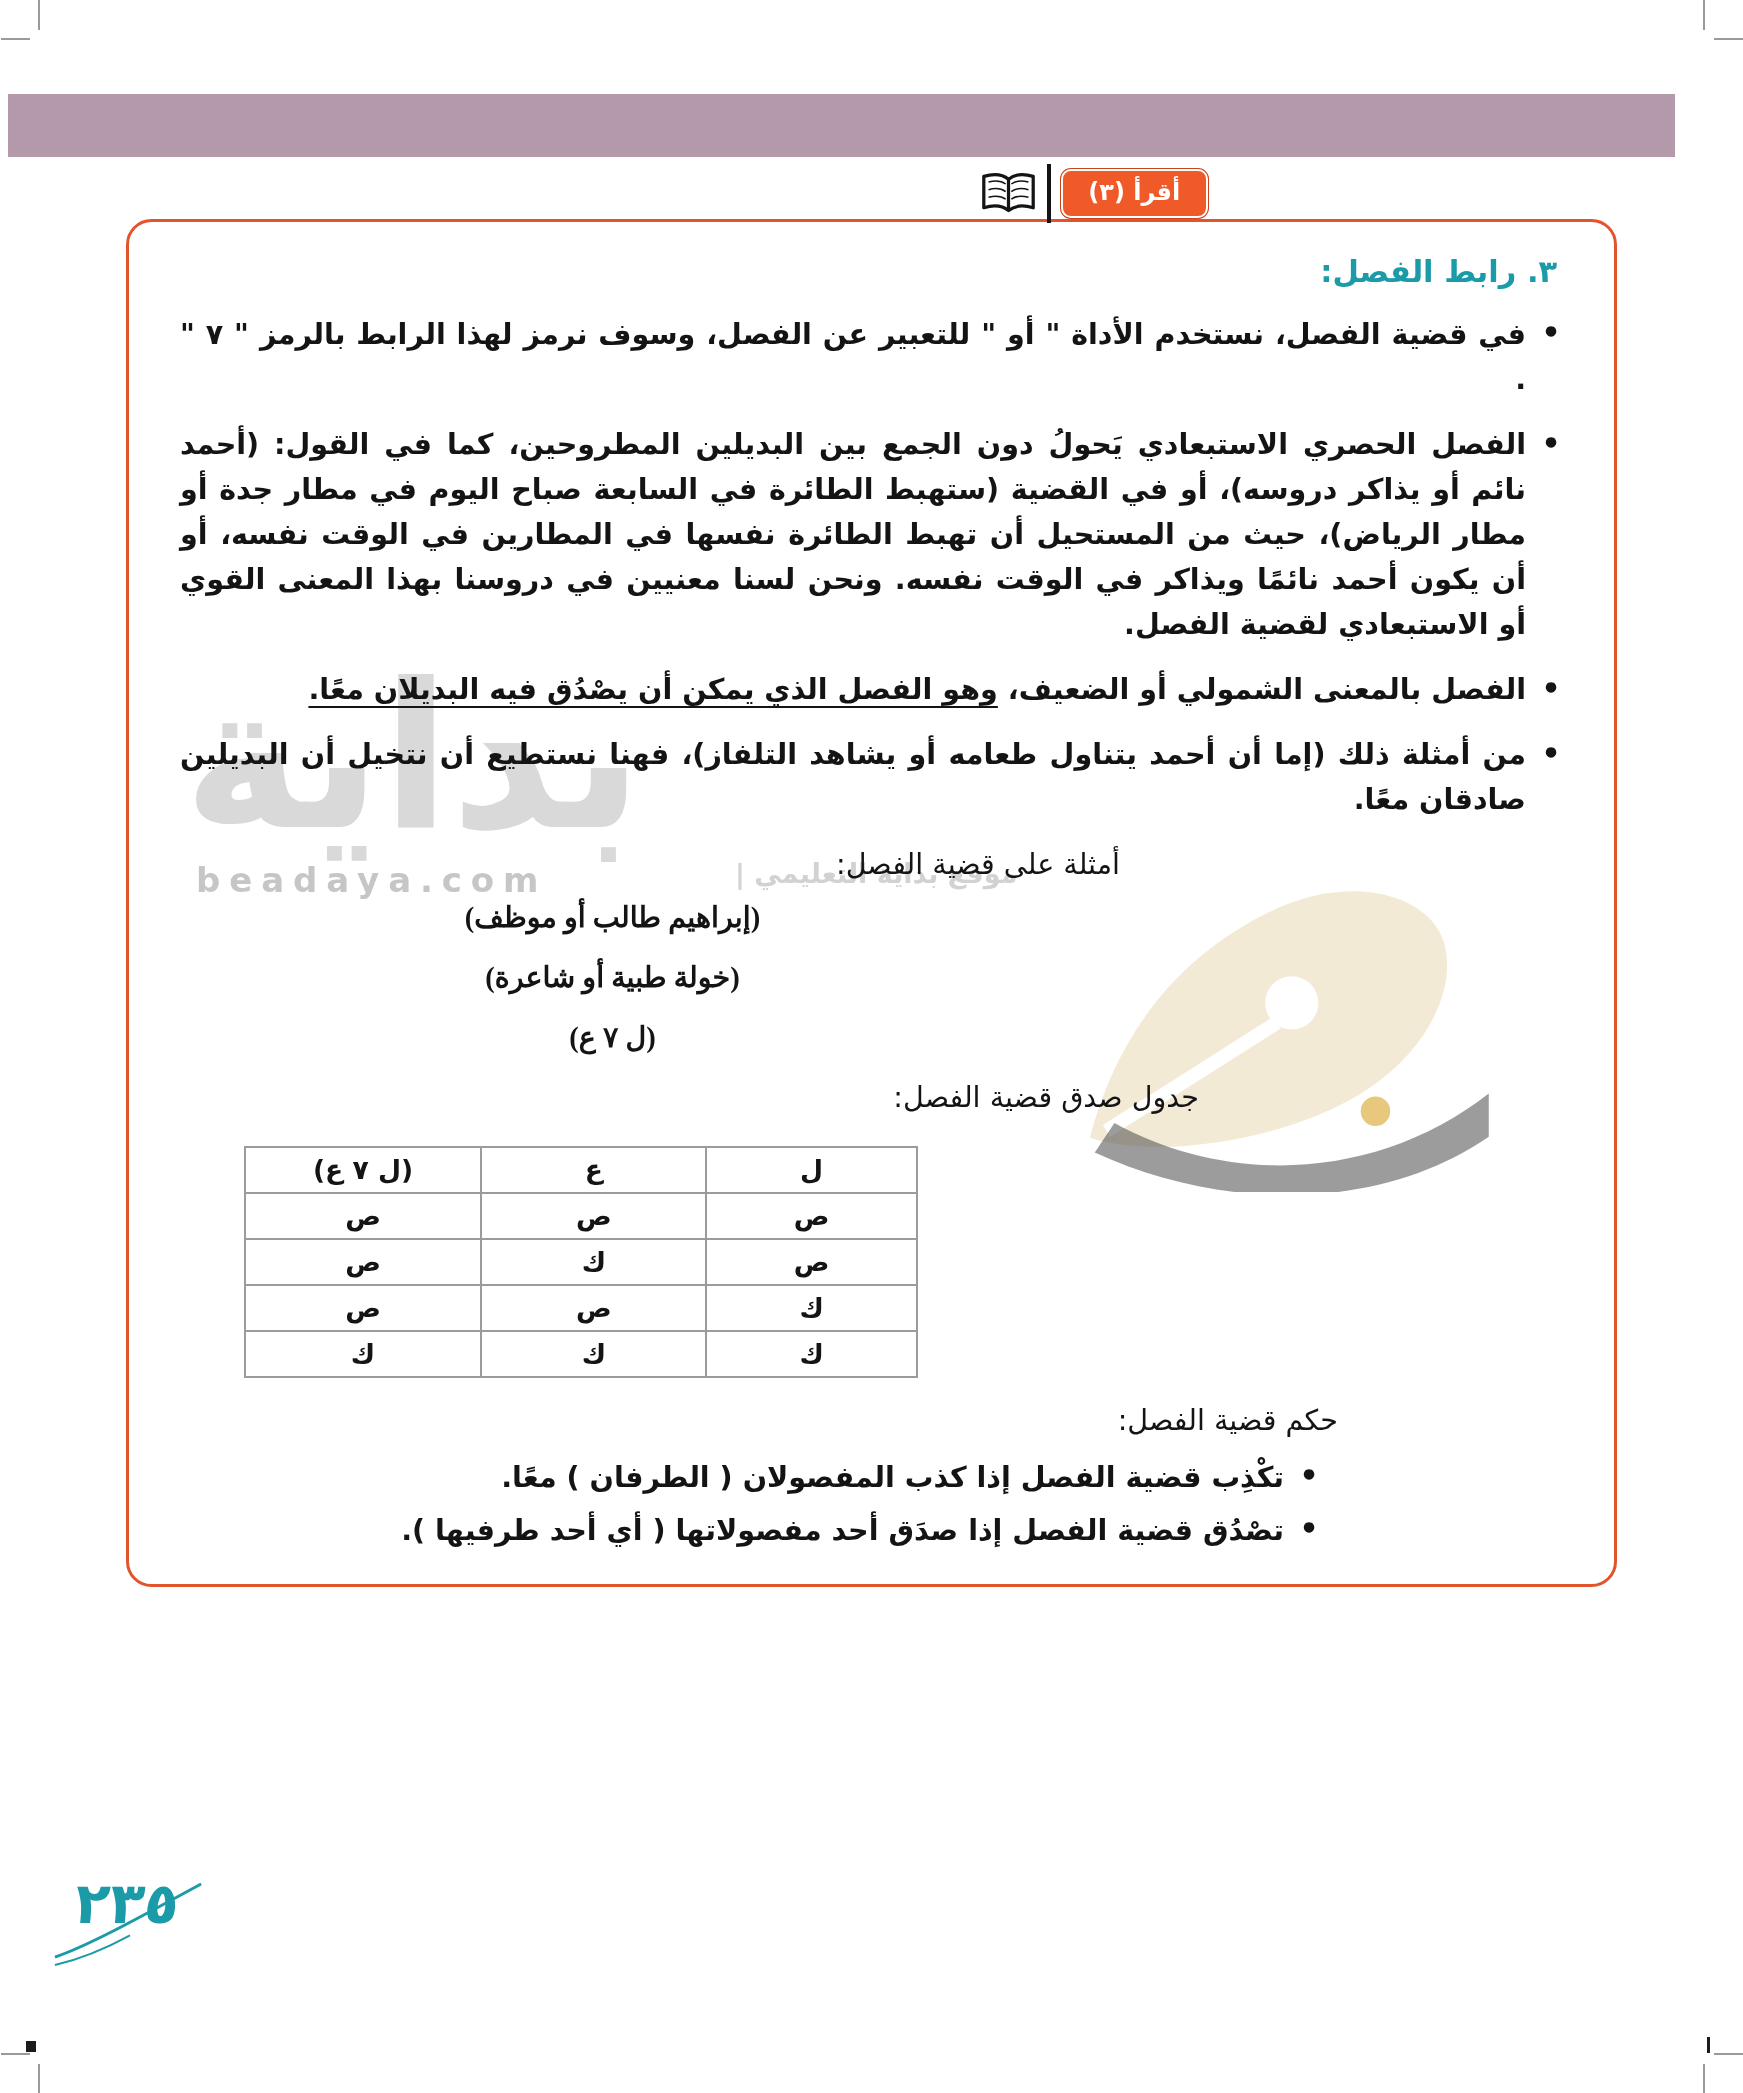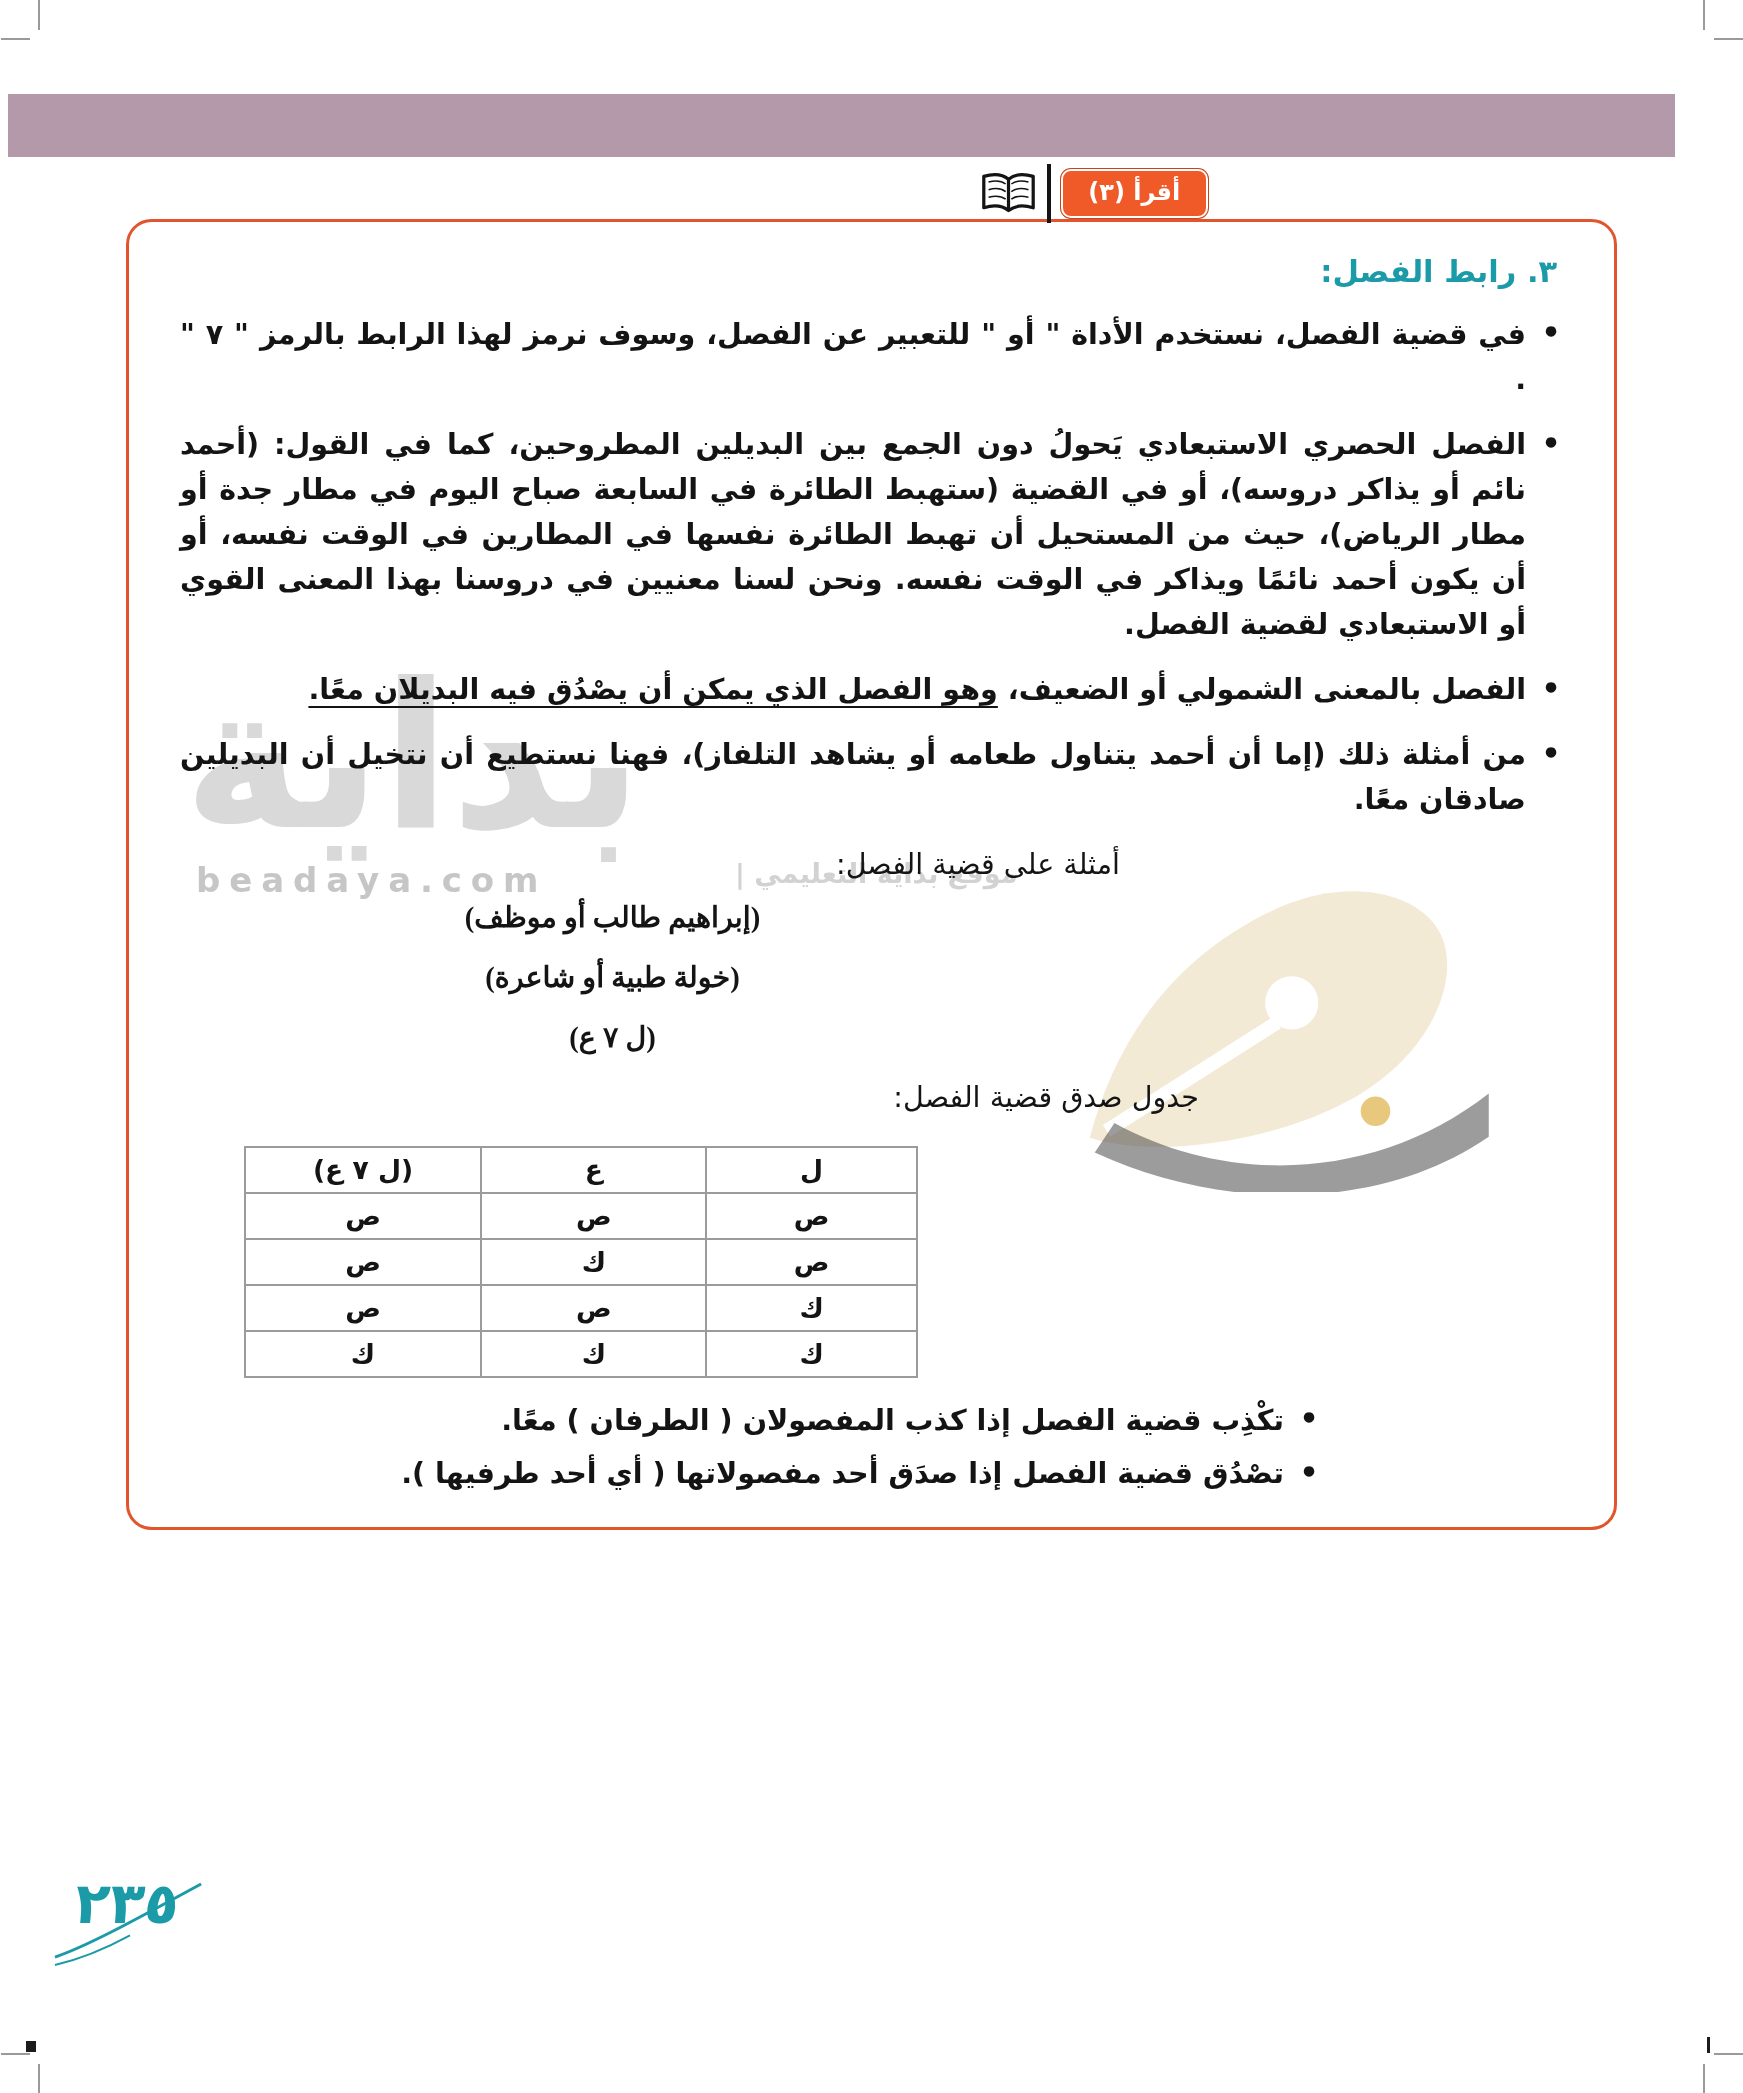--- a/index.html
+++ b/index.html
@@ -159,20 +159,21 @@
           <td>ص</td>
         </tr>
         <tr>
           <td>ك</td>
           <td>ك</td>
           <td>ك</td>
         </tr>
       </tbody>
     </table>
 
+    <p class="sub-heading rule-heading">حكم قضية الفصل:</p>
 
     <p class="bullet rule">تكْذِب قضية الفصل إذا كذب المفصولان ( الطرفان ) معًا.</p>
     <p class="bullet rule">تصْدُق قضية الفصل إذا صدَق أحد مفصولاتها ( أي أحد طرفيها ).</p>
 
   </div>
 </section>
 
 <div class="page-number">
   <svg class="pn-swoosh" width="158" height="89" viewBox="0 0 160 90">
     <path d="M4 80 C40 68 100 34 152 6" stroke="#1b9aa8" stroke-width="3" fill="none"></path>

